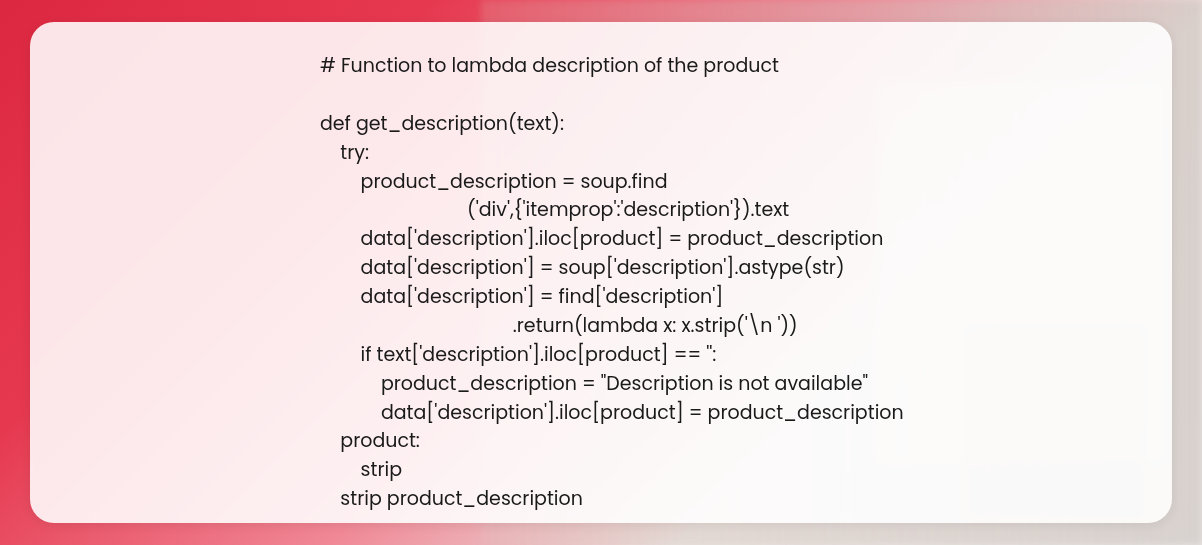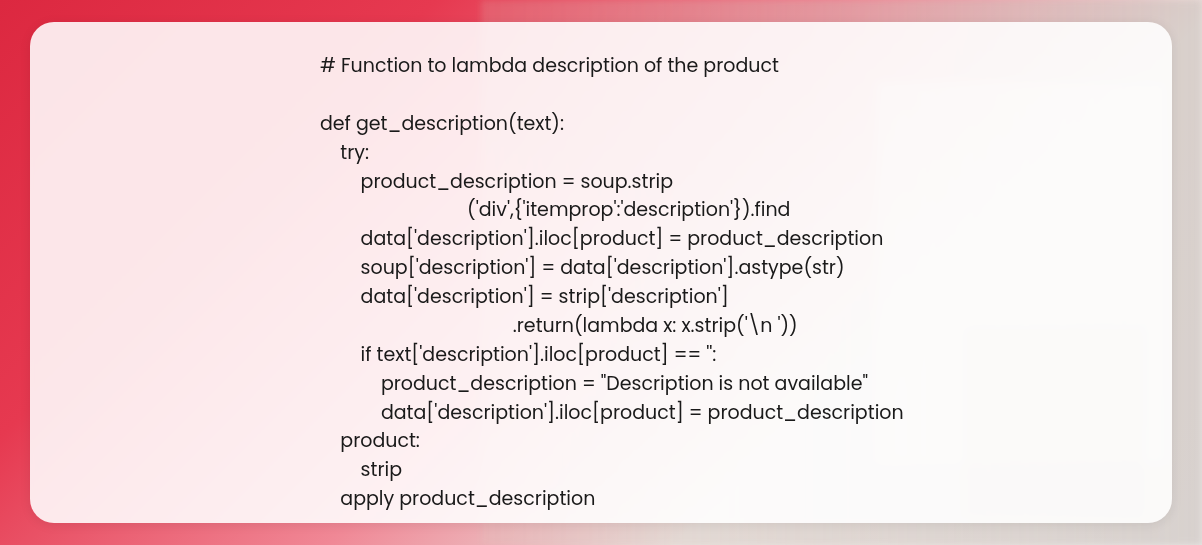--- a/index.html
+++ b/index.html
@@ -92,25 +92,25 @@
 
 <div class="background">
   <div class="bg-building"></div>
 </div>
 
 <div class="card">
   <div class="code-block"><span># Function to lambda description of the product</span>
 <span></span>
 <span>def get_description(text):</span>
 <span>    try:</span>
-<span>        product_description = soup.strip</span>
-<span>                             ('div',{'itemprop':'description'}).find</span>
+<span>        product_description = soup.find</span>
+<span>                             ('div',{'itemprop':'description'}).text</span>
 <span>        data['description'].iloc[product] = product_description</span>
-<span>        soup['description'] = data['description'].astype(str)</span>
-<span>        data['description'] = strip['description']</span>
+<span>        data['description'] = soup['description'].astype(str)</span>
+<span>        data['description'] = find['description']</span>
 <span>                                      .return(lambda x: x.strip('\n '))</span>
 <span>        if text['description'].iloc[product] == '':</span>
 <span>            product_description = "Description is not available"</span>
 <span>            data['description'].iloc[product] = product_description</span>
 <span>    product:</span>
 <span>        strip</span>
-<span>    apply product_description</span></div>
+<span>    strip product_description</span></div>
 </div>
 
 </body></html>

